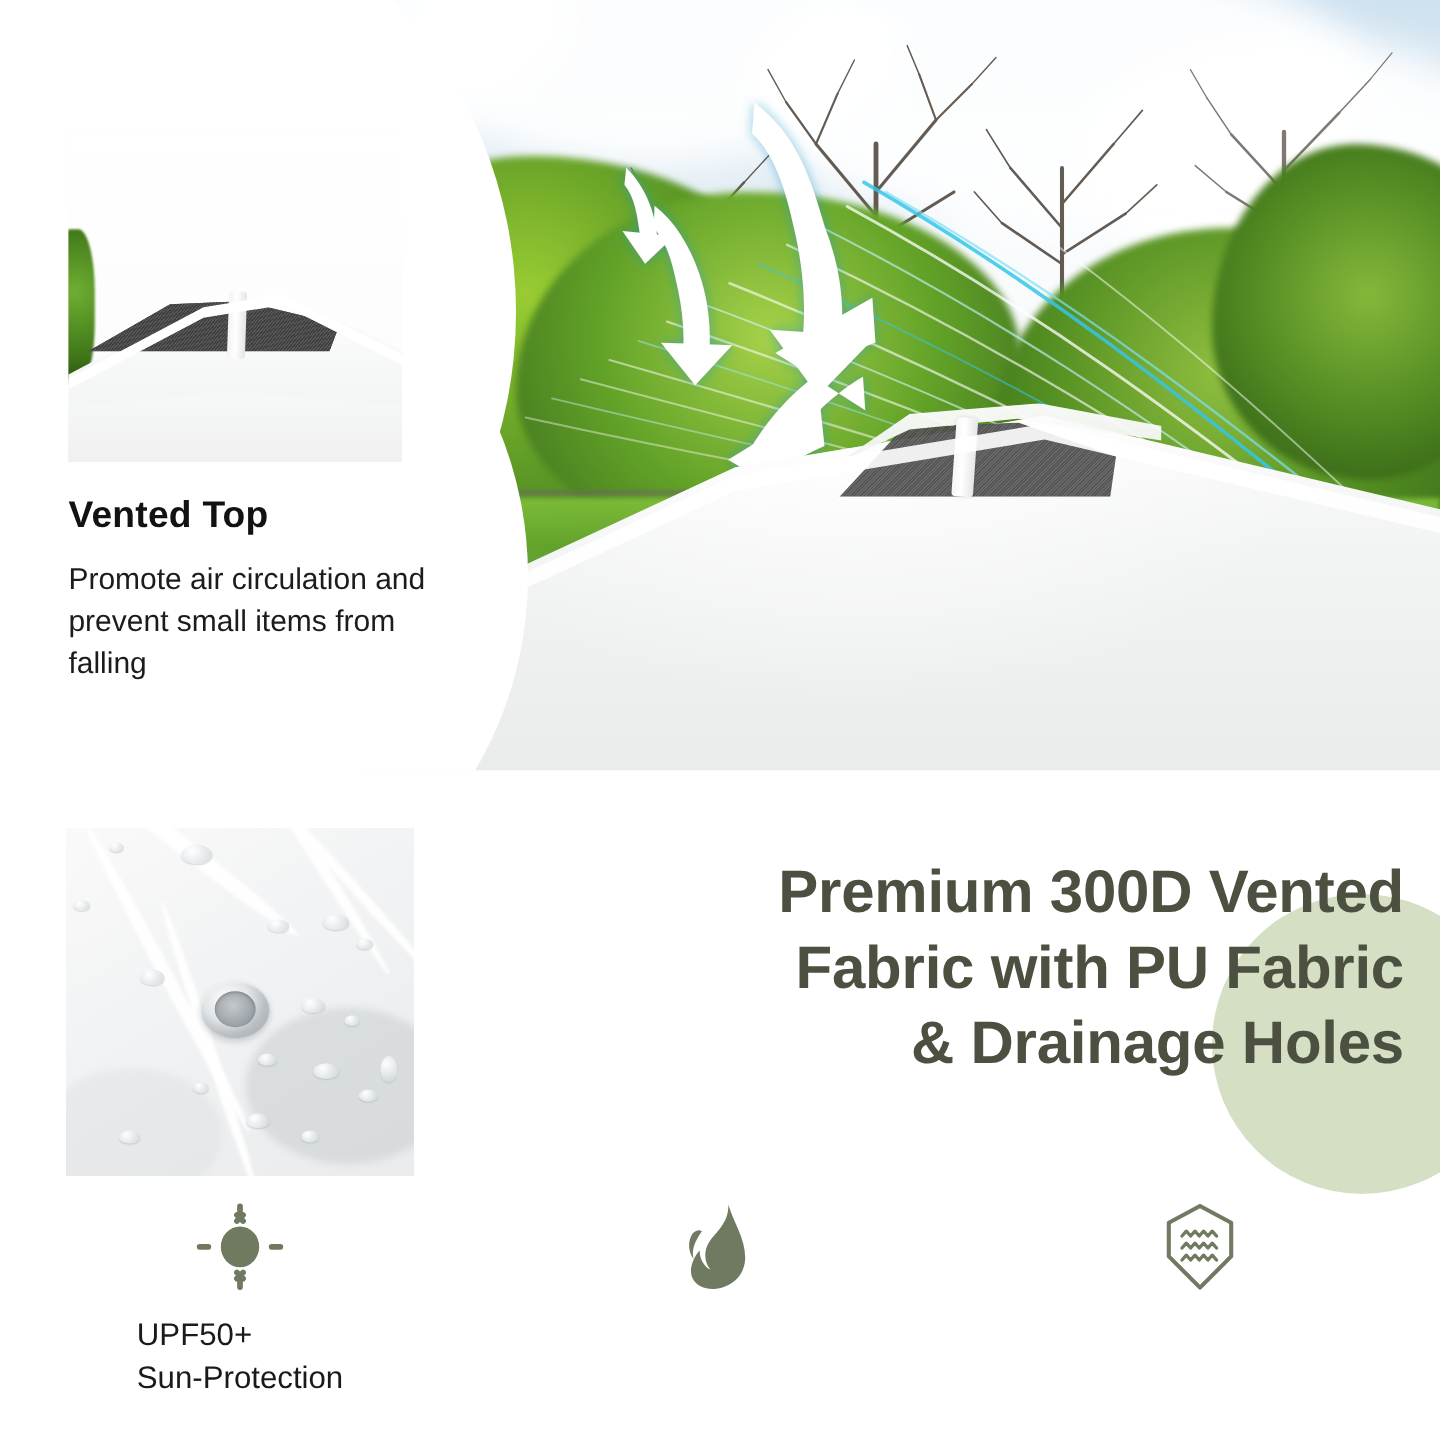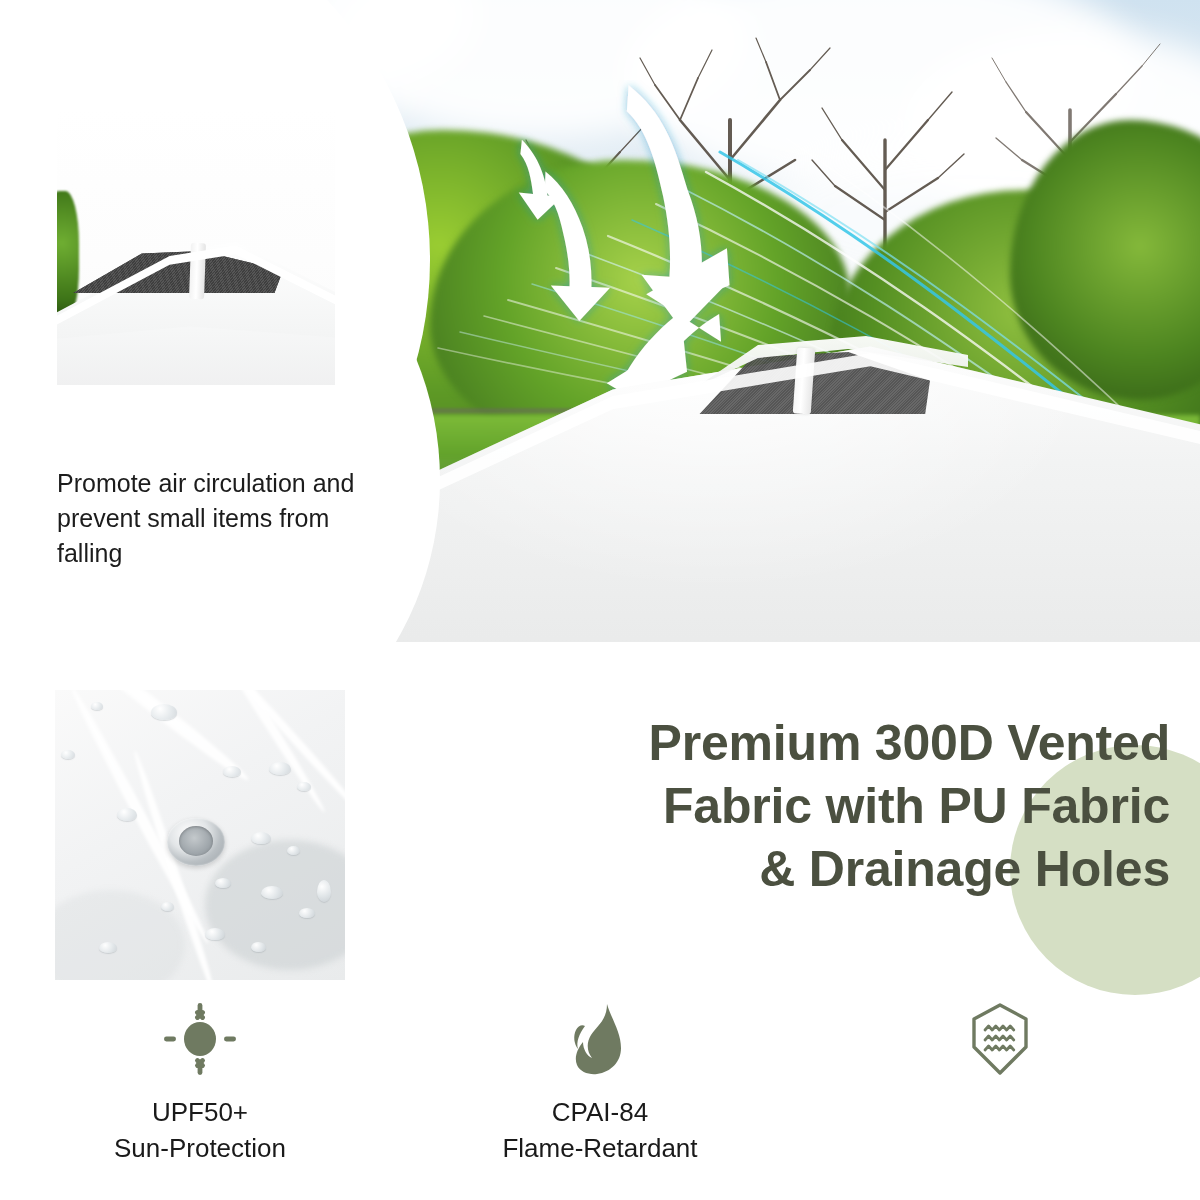--- a/index.html
+++ b/index.html
@@ -211,21 +211,21 @@
   }
 
   
   .features{
     position:absolute;left:0;top:1000px;width:1200px;height:190px;
     display:flex;align-items:flex-start;
   }
   .feature{flex:1;display:flex;flex-direction:column;align-items:center;}
   .feat-icon{height:78px;display:flex;align-items:center;justify-content:center;}
   .feat-label{
-    margin-top:16px;text-align:center;
+    margin-top:16px;
     font-size:26px;line-height:36px;color:#1a1a1a;font-weight:400;
   }
   .feat-label span{display:block;}
 </style>
 </head>
 <body>
 
 <div id="page">
 
   <div class="photo-top">
@@ -327,20 +327,21 @@
     <div class="inset-card">
       <div class="inset-sky"></div>
       <div class="inset-leaf"></div>
       <div class="inset-canopy"></div>
       <div class="inset-mesh"></div>
       <div class="inset-strap"></div>
       <div class="inset-ridge"></div>
       <div class="inset-base"></div>
     </div>
 
+    <div class="cap-title">Vented Top</div>
     <div class="cap-body">Promote air circulation and prevent small items from falling</div>
   </div>
 
   <div class="bottom"></div>
 
   <div class="green-circle"></div>
 
   <div class="fabric-photo">
     <div class="fab-crease" style="left:-30px;top:6px;width:250px;height:14px;transform:rotate(38deg);"></div>
     <div class="fab-crease" style="left:40px;top:-10px;width:300px;height:10px;transform:rotate(58deg);"></div>
@@ -408,24 +409,20 @@
         <svg width="74" height="74" viewBox="0 0 74 74">
           <g fill="#6f7a61">
             <path d="M44 2 C44 18 34 24 28 33 C23 41 24 50 29 56 C24 54 20 47 20 40
                      C14 47 11 56 14 63 C17 70 26 73 34 72 C48 70 58 60 58 46
                      C58 30 48 16 44 2 Z"></path>
             <path d="M22 24 C16 32 13 40 15 47 C11 42 10 34 13 28 C15 24 19 22 22 24 Z"></path>
             <path d="M36 44 C33 52 30 58 33 64 C28 61 26 54 29 48 C31 45 34 43 36 44 Z" fill="#ffffff" opacity=".0"></path>
           </g>
         </svg>
       </div>
-      <div class="feat-label">
-        <span>CPAI-84</span>
-        <span>Flame-Retardant</span>
-      </div>
     </div>
 
     <div class="feature">
       <div class="feat-icon">
         <svg width="74" height="74" viewBox="0 0 74 74">
           <g fill="none" stroke="#6f7a61" stroke-width="3.4" stroke-linejoin="round" stroke-linecap="round">
             <path d="M37 3 L63 17 L63 45 L37 71 L11 45 L11 17 Z"></path>
             <path d="M22 28 l3.6 -4 l3.6 4 l3.6 -4 l3.6 4 l3.6 -4 l3.6 4 l3.6 -4 l3.6 4" stroke-width="2.8"></path>
             <path d="M22 38 l3.6 -4 l3.6 4 l3.6 -4 l3.6 4 l3.6 -4 l3.6 4 l3.6 -4 l3.6 4" stroke-width="2.8"></path>
             <path d="M22 48 l3.6 -4 l3.6 4 l3.6 -4 l3.6 4 l3.6 -4 l3.6 4 l3.6 -4 l3.6 4" stroke-width="2.8"></path>

